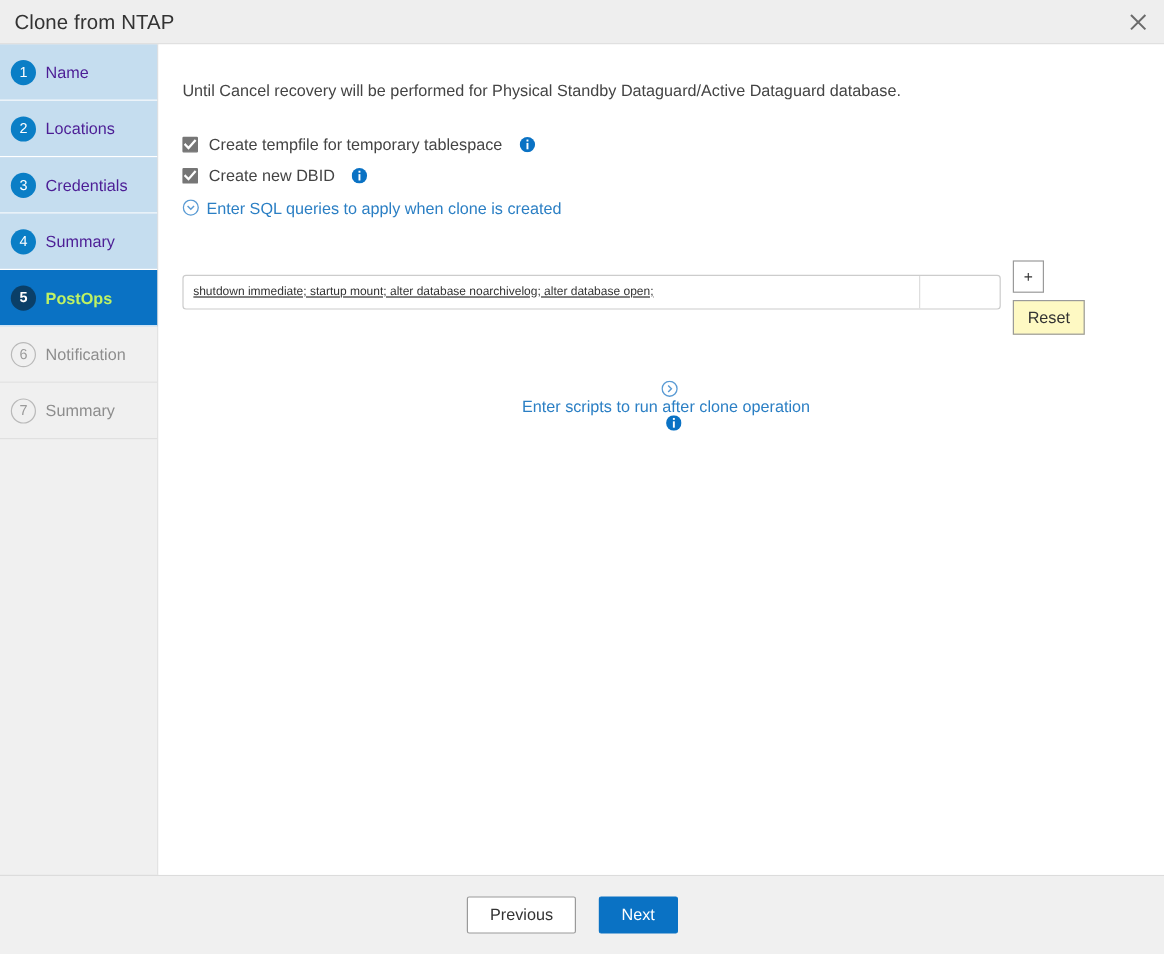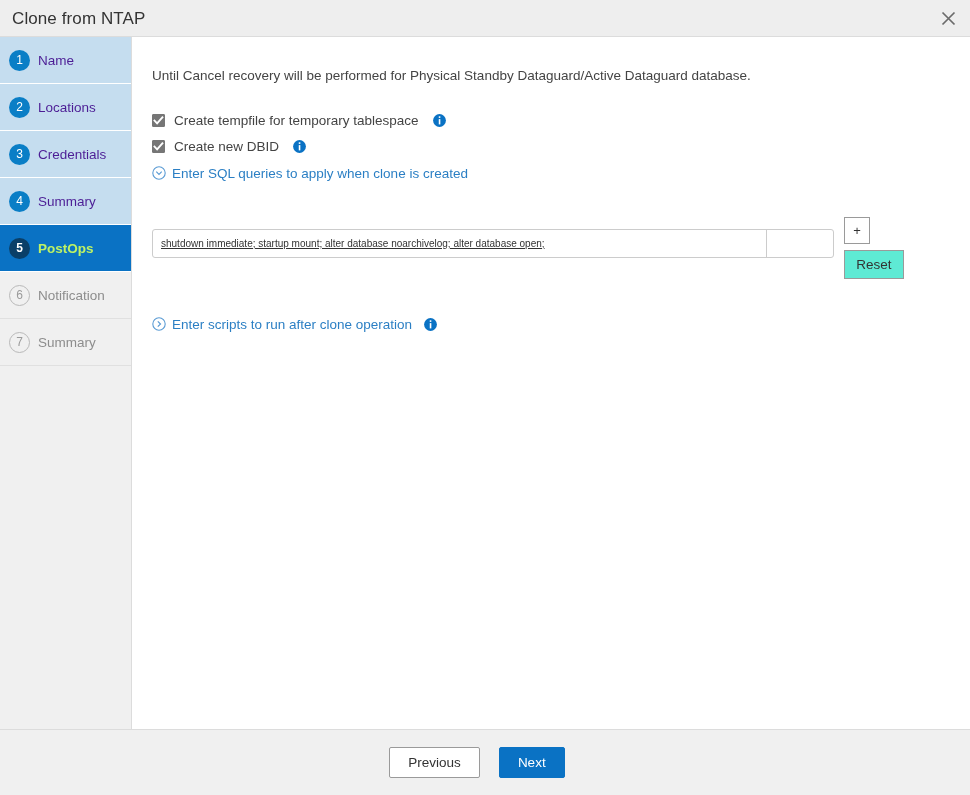--- a/index.html
+++ b/index.html
@@ -240,30 +240,30 @@
     cursor: pointer;
     font-family: "Liberation Sans", sans-serif;
     padding: 0;
     line-height: 1;
   }
   .reset-btn {
     position: absolute;
     left: 692px; top: 33px;
     width: 60px; height: 29px;
     border: 1px solid #9a9a9a;
-    background: #5eead4;
+    background: #fef9c3;
     font-size: 13.5px;
     color: #333333;
     display: flex; align-items: center; justify-content: center;
     cursor: pointer;
     font-family: "Liberation Sans", sans-serif;
     padding: 0;
   }
 
-  .scripts-row { margin-top: 30px; }
+  .scripts-row { margin-top: 30px; flex-direction: column; }
 
   
   .footer {
     flex: 0 0 auto;
     height: 66px;
     background: #f0f0f0;
     border-top: 1px solid #dcdcdc;
     display: flex;
     align-items: center;
     justify-content: center;

